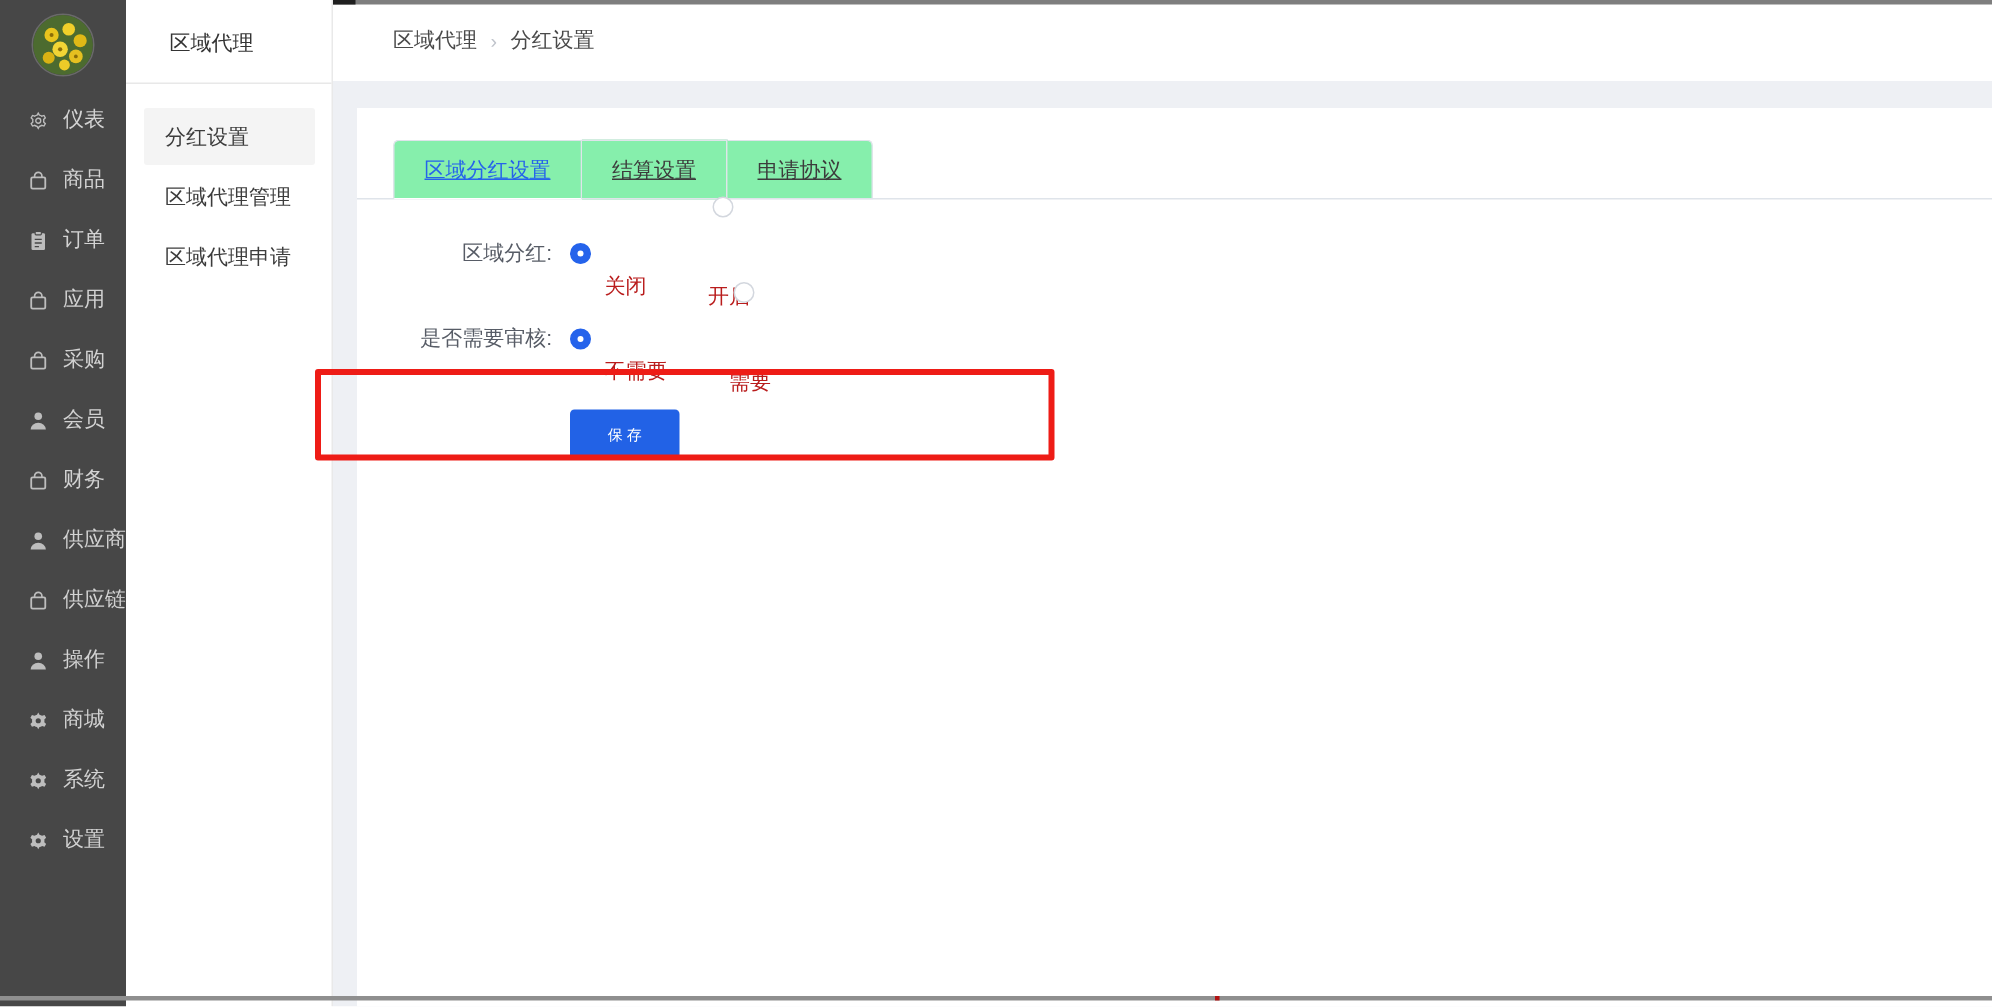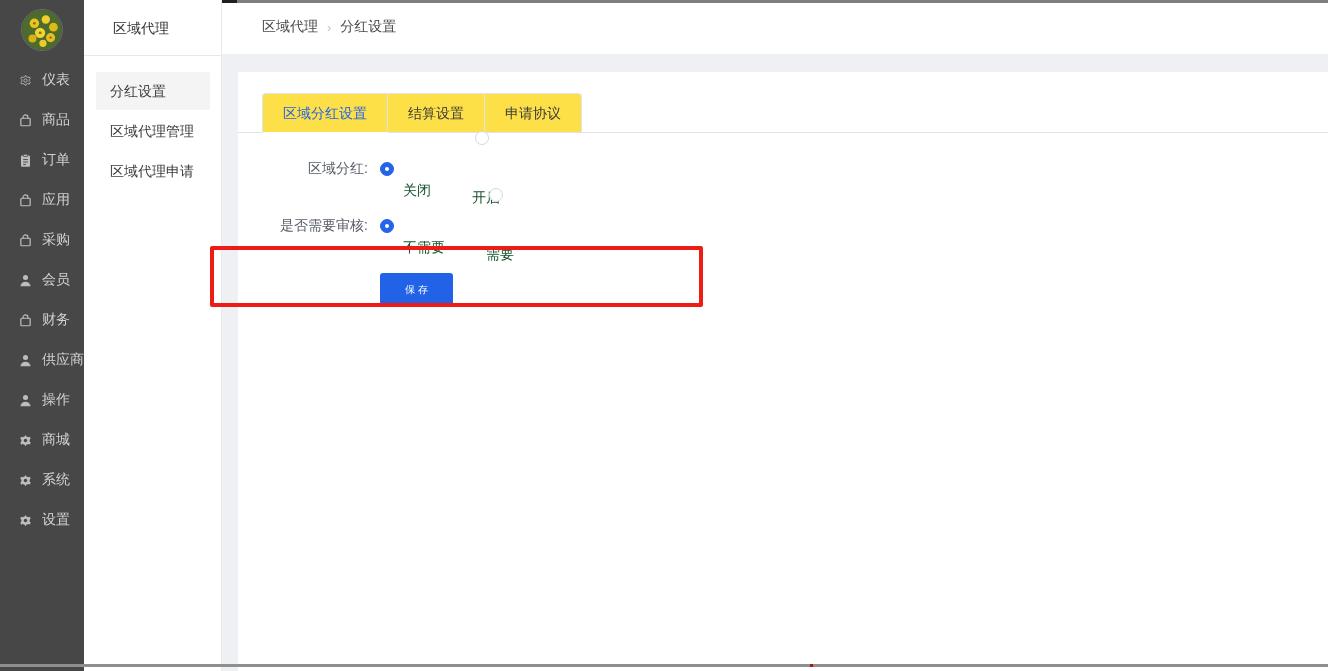--- a/index.html
+++ b/index.html
@@ -29,36 +29,36 @@
   .top-line .dark-seg { position:absolute; left:0; top:0; width:15px; height:3px; background:#1f1f1f; }
   .breadcrumb-bar { height:54px; background:#fff; display:flex; align-items:center; padding-left:40px; flex:none; }
   .crumb { color:#4a4a4a; }
   .crumb-sep { color:#c0c4cc; margin:0 9px; font-size:13px; }
   .content-outer { flex:1; padding:18px 0 0 16px; display:flex; }
   .card { flex:1; background:#fff; padding-top:21px; }
 
   
   .tabbar { display:flex; border-bottom:1px solid #dfe4ea; padding-left:24px; }
   .tab { height:40px; line-height:39px; padding:0 20px; border:1px solid #dfe4ea; border-left:none;
-         color:#3c3c3c; cursor:pointer; background:#fde047; margin-bottom:-1px; }
+         color:#3c3c3c; cursor:pointer; background:#86efac; margin-bottom:-1px;text-decoration:underline; }
   .tab:first-child { border-left:1px solid #dfe4ea; border-top-left-radius:4px; }
   .tab:last-child { border-top-right-radius:4px; }
   .tab.active { color:#2563eb; border-bottom:1px solid #fff; }
 
   
   .form { padding-top:26px; }
   .form-row { display:flex; align-items:center; height:20px; margin-bottom:37px; }
   .form-label { width:130px; text-align:right; color:#575c66; flex:none; }
   .radio-group { display:flex; align-items:center; margin-left:12px; }
   .radio-opt { display:flex; align-items:center; cursor:pointer; }
   .radio-opt + .radio-opt { margin-left:32px;flex-direction:column; }
   .radio { width:14px; height:14px; border-radius:50%; border:1px solid #d3d7de; background:#fff; position:relative; flex:none; }
   .radio.checked { background:#2563eb; border-color:#2563eb; }
   .radio.checked::after { content:""; position:absolute; left:4px; top:4px; width:4px; height:4px; border-radius:50%; background:#fff; }
-  .radio-label { margin-left:9px; color:#14532d;margin-top:44px; }
+  .radio-label { margin-left:9px; color:#b91c1c;margin-top:44px; }
   .save-btn { display:block; margin:28px 0 0 142px; width:73px; height:33px; background:#2262e6; color:#fff;
               border:none; border-radius:3px; font-size:10px; font-family:inherit; cursor:pointer; }
 
   
   .annotation-rect { position:absolute; left:210px; top:246px; width:493px; height:61px;
                      border:4px solid #ee1c16; border-radius:2px; z-index:50; pointer-events:none; }
 
   
   .bottom-line { position:absolute; left:0; top:664px; width:1328px; height:3px; background:#8f8f8f; z-index:40; }
   .bottom-tick { position:absolute; left:810px; top:664px; width:3px; height:3px; background:#b11212; z-index:41; }
@@ -176,20 +176,28 @@
           <span class="ic">
             <svg>
               <use href="#i-person"></use>
             </svg>
           </span>
           <span>供应商</span>
         </div>
       <div class="pnav-item">
           <span class="ic">
             <svg>
+              <use href="#i-bag"></use>
+            </svg>
+          </span>
+          <span>供应链</span>
+        </div>
+      <div class="pnav-item">
+          <span class="ic">
+            <svg>
               <use href="#i-person"></use>
             </svg>
           </span>
           <span>操作</span>
         </div>
       <div class="pnav-item">
           <span class="ic">
             <svg>
               <use href="#i-gear"></use>
             </svg>

